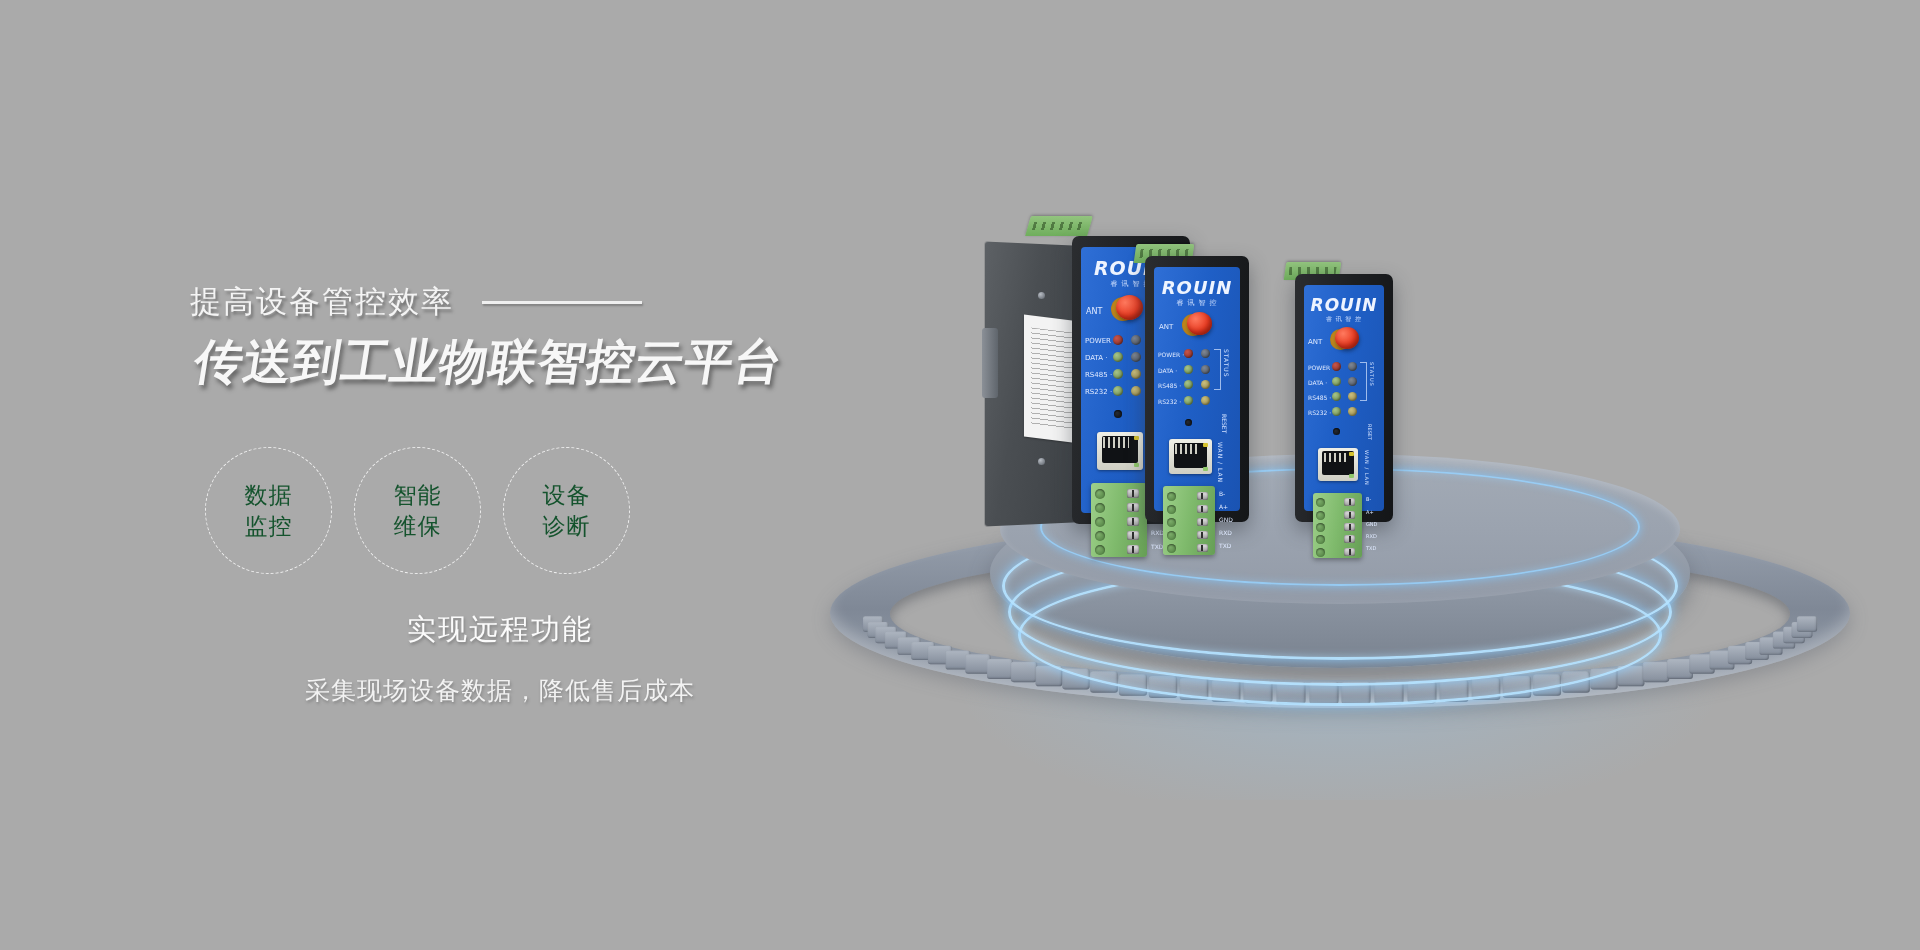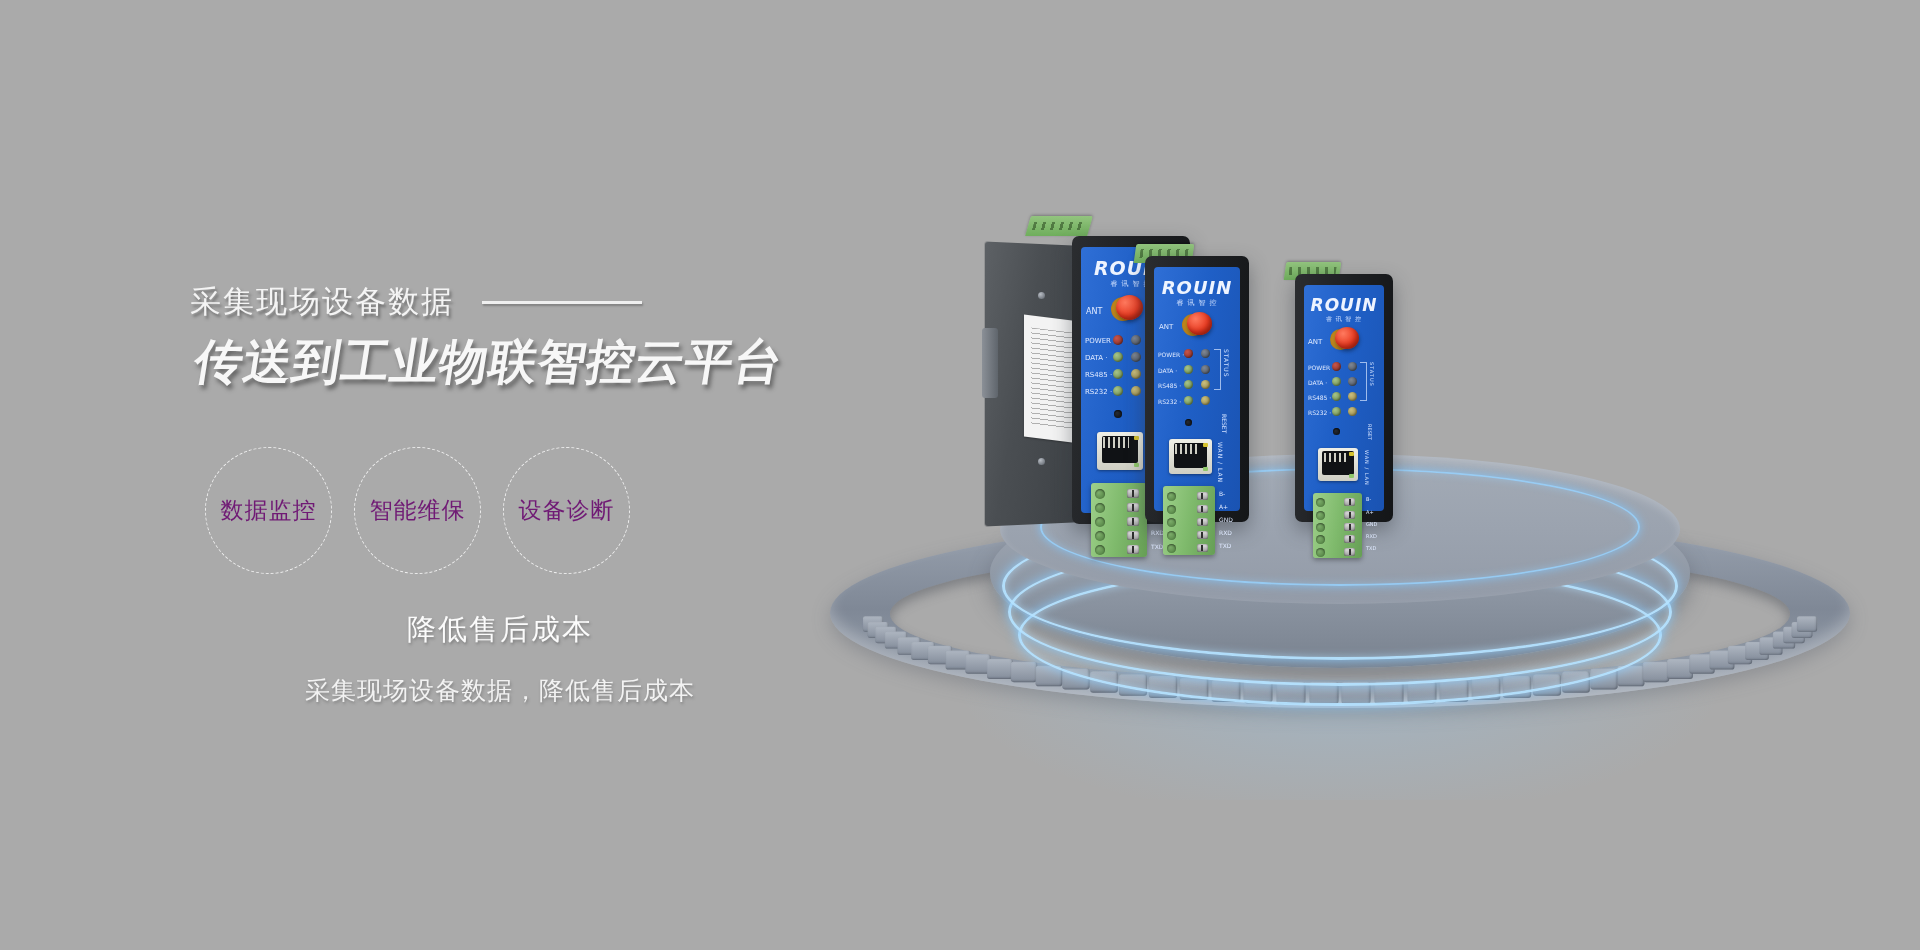--- a/index.html
+++ b/index.html
@@ -40,23 +40,23 @@
   }
 
   
   #circle-row{
     position:absolute; left:205px; top:447px;
     display:flex; gap:22px;
   }
   .circle{
     width:127px; height:127px; border-radius:50%;
     border:1.5px dashed #ededed;
-    display:flex; flex-direction:row;
+    display:flex; flex-direction:column;
     align-items:center; justify-content:center;
-    color:#701a75; font-size:23px; line-height:1.32; letter-spacing:1px;
+    color:#14532d; font-size:23px; line-height:1.32; letter-spacing:1px;
   }
   .circle span{ display:block; }
 
   
   #sub-block{ position:absolute; left:190px; top:610px; width:620px; text-align:center; }
   .sub-title{
     font-size:29px; color:#fbfbfb; letter-spacing:2px;
     text-shadow:1px 2px 3px rgba(70,70,70,.45);
   }
   .sub-desc{
@@ -249,21 +249,21 @@
     background:radial-gradient(circle at 35% 32%,#b9bec5,#585e66);
   }
 </style>
 </head>
 <body>
 
 <div id="banner">
 
   <div id="copy-block">
     <div class="kicker-row">
-      <div class="kicker">采集现场设备数据</div>
+      <div class="kicker">提高设备管控效率</div>
       <div class="kicker-rule"></div>
     </div>
     <div class="headline">传送到工业物联智控云平台</div>
   </div>
 
   <div id="circle-row">
     <div class="circle">
       <span>数据</span>
       <span>监控</span>
     </div>
@@ -271,21 +271,21 @@
       <span>智能</span>
       <span>维保</span>
     </div>
     <div class="circle">
       <span>设备</span>
       <span>诊断</span>
     </div>
   </div>
 
   <div id="sub-block">
-    <div class="sub-title">降低售后成本</div>
+    <div class="sub-title">实现远程功能</div>
     <div class="sub-desc">采集现场设备数据，降低售后成本</div>
   </div>
 
   <div id="scene">
     <div class="stage-glow"></div>
 
     <div class="pedestal">
       <div class="ring-outer">
         <div class="ring-outer-hole"></div>
       </div>

